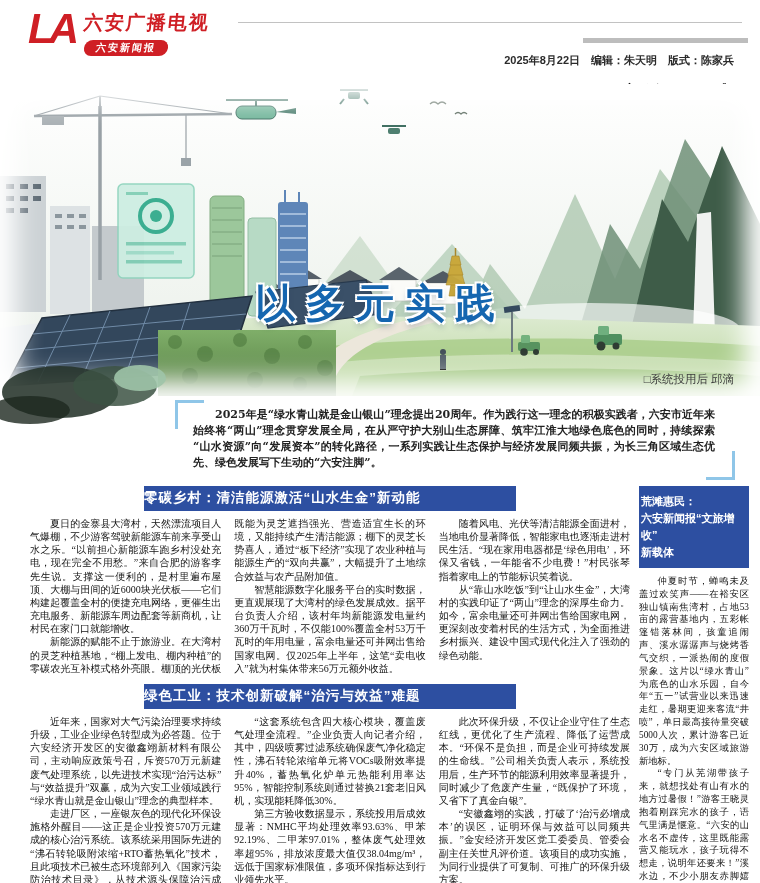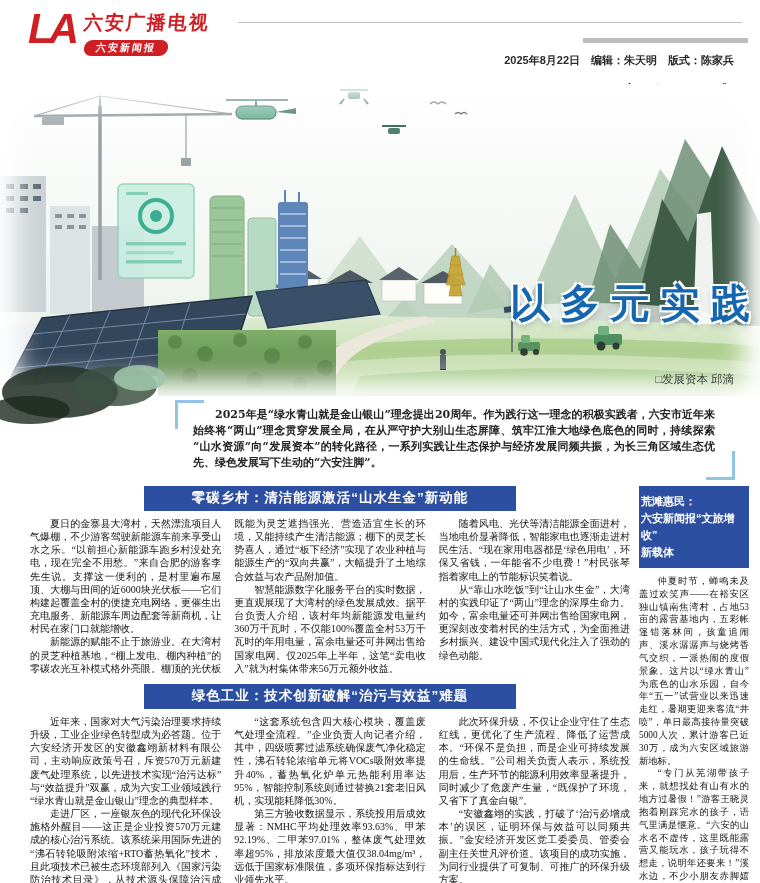--- a/index.html
+++ b/index.html
@@ -41,21 +41,21 @@
   }
   .page-num {
     font-family:"Liberation Sans", sans-serif; font-weight:900; font-size:42px;
     color:#9a9a9a; line-height:.85;
   }
   
   .hero { position:relative; height:312px; overflow:visible; }
   .hero svg { display:block; }
   .hero .vignette { position:absolute; inset:0; box-shadow:inset 0 0 26px 16px #fff; pointer-events:none; }
   .headline {
-    position:absolute; left:0; right:0; top:192px; text-align:right; z-index:5;
+    position:absolute; left:0; right:0; top:192px; text-align:center; z-index:5;
     font-family:"Liberation Sans", sans-serif; font-weight:900; color:#1566b0;
     text-shadow:-2px -2px 0 #fff, 2px -2px 0 #fff, -2px 2px 0 #fff, 2px 2px 0 #fff,
                 0 4px 6px rgba(40,60,90,.35);
   }
   .headline .l1 { font-size:40px; letter-spacing:10px; }
   .headline .l2 { font-size:42px; letter-spacing:1px; margin-top:4px; }
   .byline { position:absolute; right:26px; top:288px; z-index:6; font-size:11.5px; color:#3c3c3c; }
   .ink-blob { position:absolute; left:0; top:358px; width:180px; height:72px; z-index:2; pointer-events:none; }
   
   .intro {
@@ -70,21 +70,21 @@
   .intro::after {
     content:""; position:absolute; right:0; bottom:0; width:26px; height:26px;
     border-right:3px solid #8fc6e8; border-bottom:3px solid #8fc6e8;
   }
   .intro p { text-indent:2em;font-weight:bold; }
   
   .content { display:flex; padding:4px 11px 0 30px; gap:9px; height:415px; overflow:hidden; }
   .main-col { width:600px; flex:0 0 600px; }
   .sec-bar {
     background:#2d4fa1; color:#fff; font-family:"Liberation Sans", sans-serif;
-    font-weight:bold; font-size:13.5px; text-align:center; letter-spacing:1px;
+    font-weight:bold; font-size:13.5px; letter-spacing:1px;
     width:372px; margin:0 auto 6px; padding:3px 0 4px;
   }
   .sec-text {
     column-count:3; column-gap:13px; column-fill:auto; text-align:justify;
     font-size:10px; line-height:1.32; overflow:hidden; color:#141414;
   }
   .sec-text p { text-indent:2em; }
   .sec1-text { height:160px; margin-bottom:7px; }
   .sec2-text { height:196px; }
   .side-col { flex:1; display:flex; flex-direction:column; min-width:0; }
@@ -330,21 +330,21 @@
       </g>
       <g stroke="#5a6a5f" stroke-width="1.2" fill="none">
         <path d="M430,20 q4,-4 8,0 q4,-4 8,0"></path>
           <path d="M455,30 q3,-3 6,0 q3,-3 6,0"></path>
       </g>
     </svg>
     <div class="vignette"></div>
     <div class="headline">
       <div class="l1">以多元实践</div>
     </div>
-    <div class="byline">□发展资本 邱滴</div>
+    <div class="byline">□系统投用后 邱滴</div>
   </div>
 
   <svg class="ink-blob" width="180" height="72" viewBox="0 0 180 72">
     <ellipse cx="60" cy="34" rx="58" ry="26" fill="#26332a" opacity=".88"></ellipse>
     <ellipse cx="115" cy="28" rx="42" ry="20" fill="#3c5243" opacity=".85"></ellipse>
     <ellipse cx="140" cy="20" rx="26" ry="13" fill="#9fc4a8" opacity=".9"></ellipse>
     <ellipse cx="30" cy="52" rx="40" ry="14" fill="#1d281f" opacity=".8"></ellipse>
   </svg>
 
   <div class="intro">

